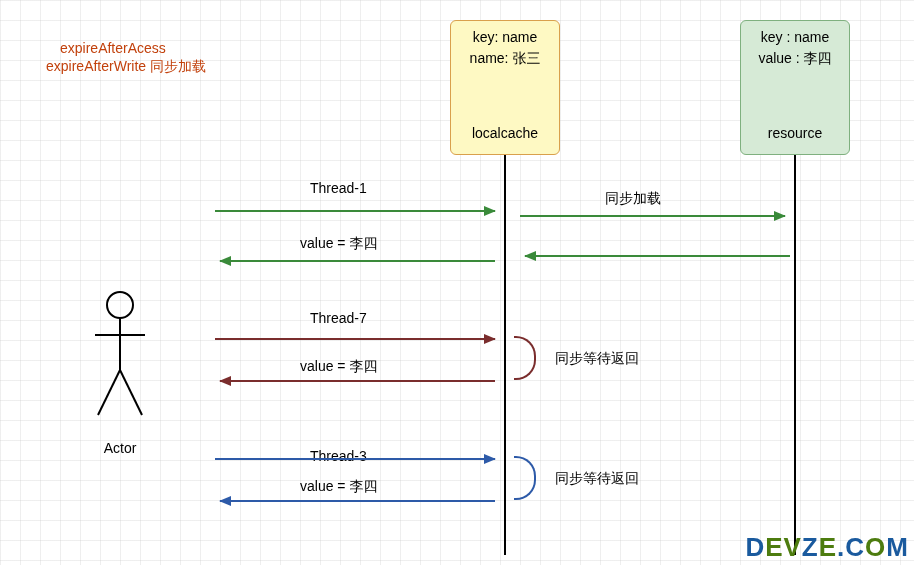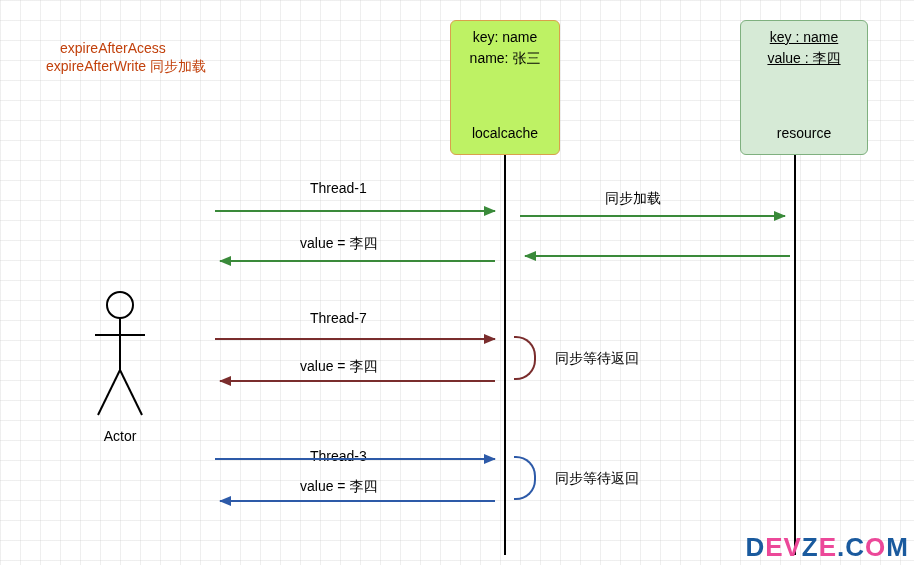--- a/index.html
+++ b/index.html
@@ -30,31 +30,30 @@
       padding: 6px;
       text-align: center;
       font-size: 14px;
       line-height: 1.5;
     }
     .localcache-box {
       left: 450px;
       top: 20px;
       width: 110px;
       height: 135px;
-      background: #bef264;
+      background: #fef9c3;
       border: 1px solid #d9a04c;
     }
     .resource-box {
       left: 740px;
       top: 20px;
-      width: 128px;
+      width: 110px;
       height: 135px;
       background: #d6ead6;
       border: 1px solid #7fb07f;
-      text-decoration: underline;
     }
     .box-bottom-label {
       position: absolute;
       bottom: 10px;
       left: 0;
       right: 0;
       text-align: center;
     }
     .lifeline {
       position: absolute;
@@ -77,21 +76,21 @@
       top: 290px;
       width: 80px;
       text-align: center;
     }
     .actor svg {
       display: block;
       margin: 0 auto;
     }
     .actor-label {
       font-size: 14px;
-      margin-top: 8px;
+      margin-top: 20px;
     }
     .arrow {
       position: absolute;
       height: 2px;
     }
     .arrow::after {
       content: '';
       position: absolute;
       width: 0;
       height: 0;
@@ -140,21 +139,21 @@
     .watermark-line1 {
       font-size: 28px;
       letter-spacing: 8px;
       color: #1a5a9e;
     }
     .watermark-line2 {
       font-size: 26px;
       color: #1a5a9e;
       letter-spacing: 1px;
     }
-    .watermark-line2 .red { color: #ec4899; }
+    .watermark-line2 .red { color: #4d7c0f; }
   </style>
 </head>
 <body>
 
 <div class="title-text" style="left:60px; top:40px;">expireAfterAcess</div>
 <div class="title-text" style="left:46px; top:58px;">expireAfterWrite 同步加载</div>
 
 <div class="box localcache-box">
   <div>key: name</div>
   <div>name: 张三</div>

